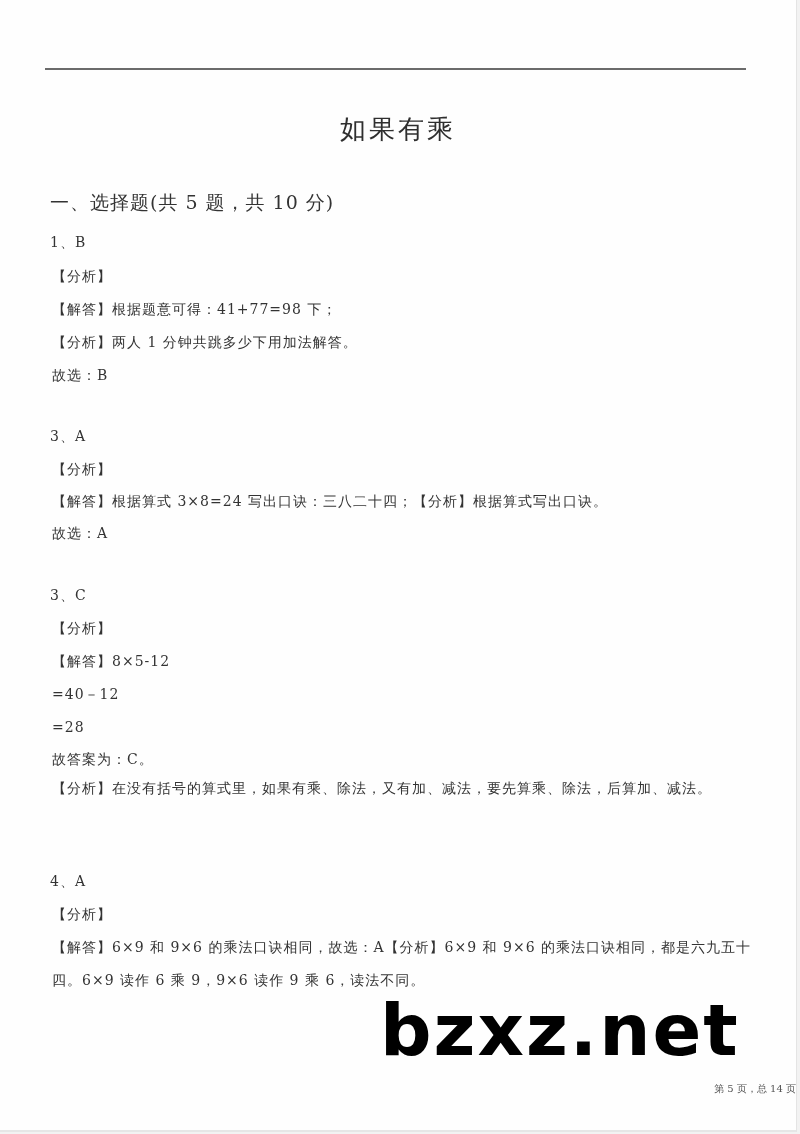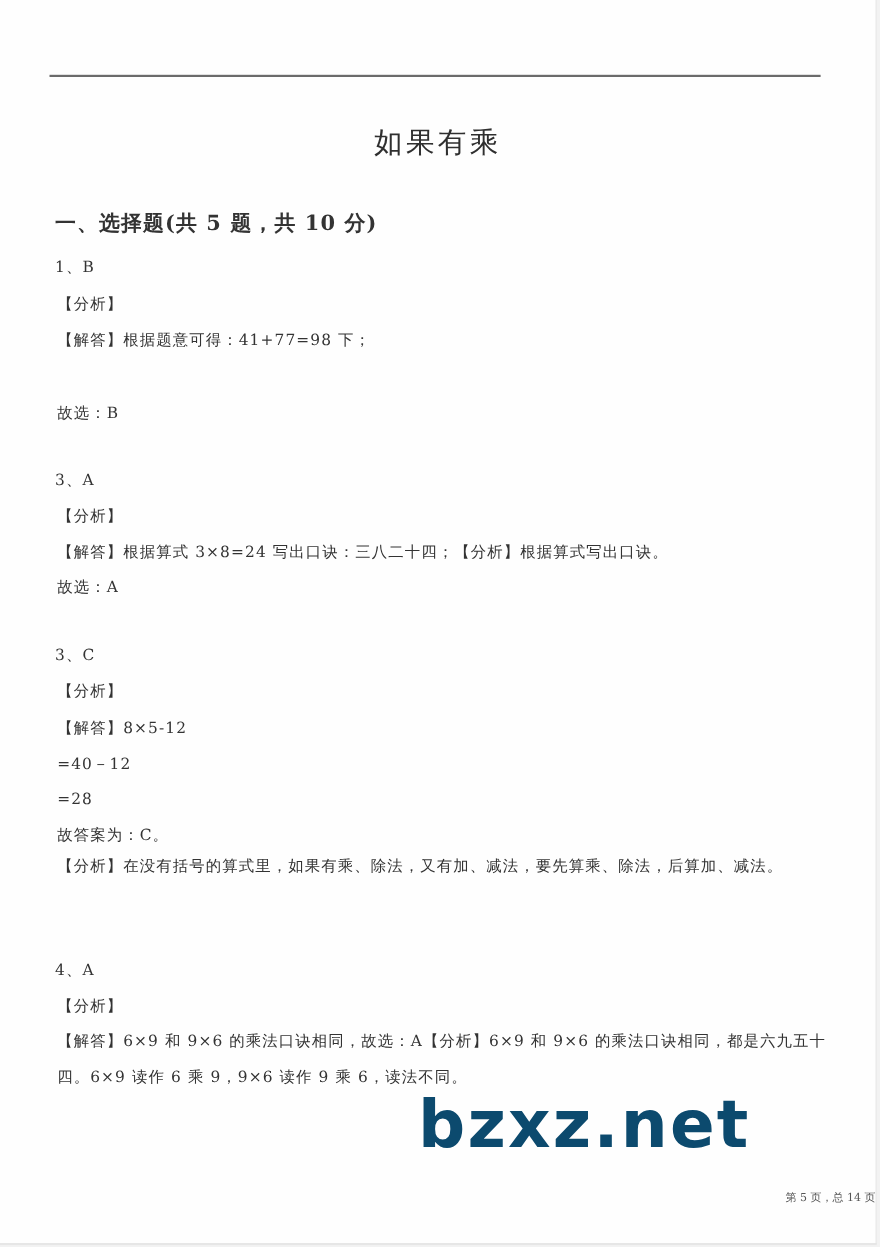--- a/index.html
+++ b/index.html
@@ -22,52 +22,53 @@
     position: absolute; left: 45px; top: 68px;
     width: 701px; height: 2px; background: #6b6b6b;
   }
   .title {
     position: absolute; left: 0; width: 796px; top: 112px;
     text-align: center; font-size: 26px; letter-spacing: 3px;
     color: #2f2f2f; font-weight: normal;
   }
   .section-heading {
     position: absolute; left: 50px; top: 190px;
-    font-size: 19px; color: #333; letter-spacing: 1px; font-weight: bold;
+    font-size: 19px; color: #333; letter-spacing: 1px;
   }
   .line {
     position: absolute; left: 52px;
     font-size: 14px; color: #333; white-space: nowrap;
     letter-spacing: 1px;
   }
   .qnum { left: 50px; }
   .line.wrap { white-space: normal; width: 700px; line-height: 33px; }
   .footer {
     position: absolute; left: 0; width: 796px; top: 1082px;
     text-align: right; font-size: 10px; color: #555;
   }
   .watermark {
     position: absolute; left: 380px; top: 988px;
     font-family: "DejaVu Sans", "Liberation Sans", sans-serif;
-    font-weight: bold; font-size: 60px; letter-spacing: 2px;
-    color: #0c4a6e; z-index: 0; pointer-events: none;
+    font-weight: bold; font-size: 72px; letter-spacing: 2px;
+    color: #000000; z-index: 0; pointer-events: none;
   }
   .page > *:not(.watermark) { z-index: 1; }
 </style>
 </head>
 <body>
 
 <div class="page">
   <div class="header-rule"></div>
   <div class="title">如果有乘</div>
   <div class="section-heading">一、选择题(共 5 题，共 10 分)</div>
 
   <div class="line qnum" style="top:234px">1、B</div>
   <div class="line" style="top:268px">【分析】</div>
   <div class="line" style="top:301px">【解答】根据题意可得：41+77=98 下；</div>
+  <div class="line" style="top:334px">【分析】两人 1 分钟共跳多少下用加法解答。</div>
   <div class="line" style="top:367px">故选：B</div>
 
   <div class="line qnum" style="top:428px">3、A</div>
   <div class="line" style="top:461px">【分析】</div>
   <div class="line" style="top:493px">【解答】根据算式 3×8=24 写出口诀：三八二十四；【分析】根据算式写出口诀。</div>
   <div class="line" style="top:525px">故选：A</div>
 
   <div class="line qnum" style="top:587px">3、C</div>
   <div class="line" style="top:620px">【分析】</div>
   <div class="line" style="top:653px">【解答】8×5-12</div>

